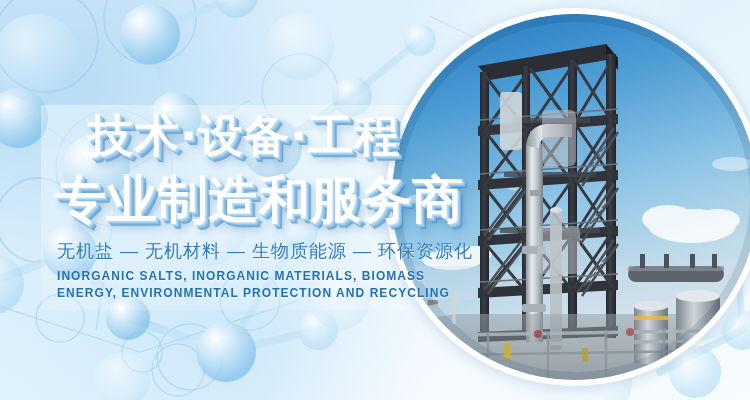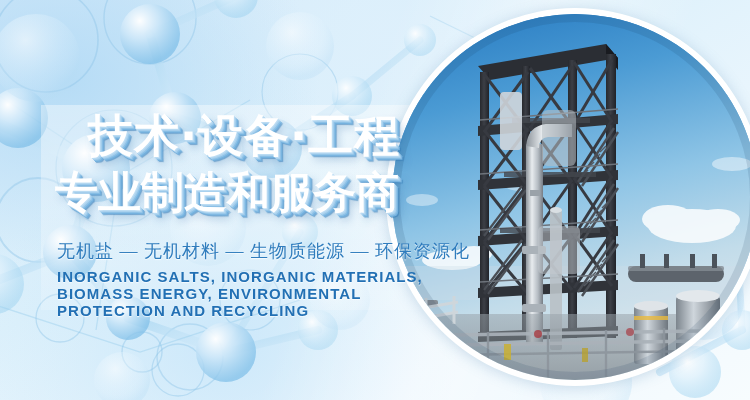--- a/index.html
+++ b/index.html
@@ -40,32 +40,32 @@
     font-family:"DejaVu Sans","Liberation Sans",sans-serif;
     text-shadow:
        1px 1px 0 #bcdcf3,
        2px 2px 0 #a9d1ee,
        3px 3px 0 #8cc0e6,
        4px 4px 0 #74b1de,
        5px 5px 1px rgba(50,120,180,.55),
        6px 7px 8px rgba(40,100,160,.35);
   }
   .h-line1{font-size:45px;line-height:52px;letter-spacing:1px;margin-left:33px;}
-  .h-line2{font-size:43px;line-height:56px;letter-spacing:0px;margin-top:2px;}
+  .h-line2{font-size:51px;line-height:56px;letter-spacing:0px;margin-top:10px;}
 
   
   .sub-cn{
     position:absolute;left:57px;top:240px;z-index:6;
     font-size:18px;line-height:22px;color:#2f7cbd;letter-spacing:1px;white-space:nowrap;
-    font-family:Liberation Serif, serif;
+    font-family:Liberation Sans, sans-serif;
     text-shadow:0 1px 1px rgba(255,255,255,.8);
   }
   .sub-en{
     position:absolute;left:57px;top:268px;width:400px;z-index:6;
-    font-size:15px;line-height:17px;color:#2270b4;font-weight:700;
+    font-size:12px;line-height:17px;color:#2270b4;font-weight:700;
     letter-spacing:1.05px;text-transform:uppercase;
     text-shadow:0 1px 1px rgba(255,255,255,.75);
   }
 
   
   .photo-ring{
     position:absolute;left:386px;top:8px;width:378px;height:378px;
     border-radius:50%;
     background:#ffffff;
     box-shadow:0 2px 14px rgba(90,140,180,.28);

